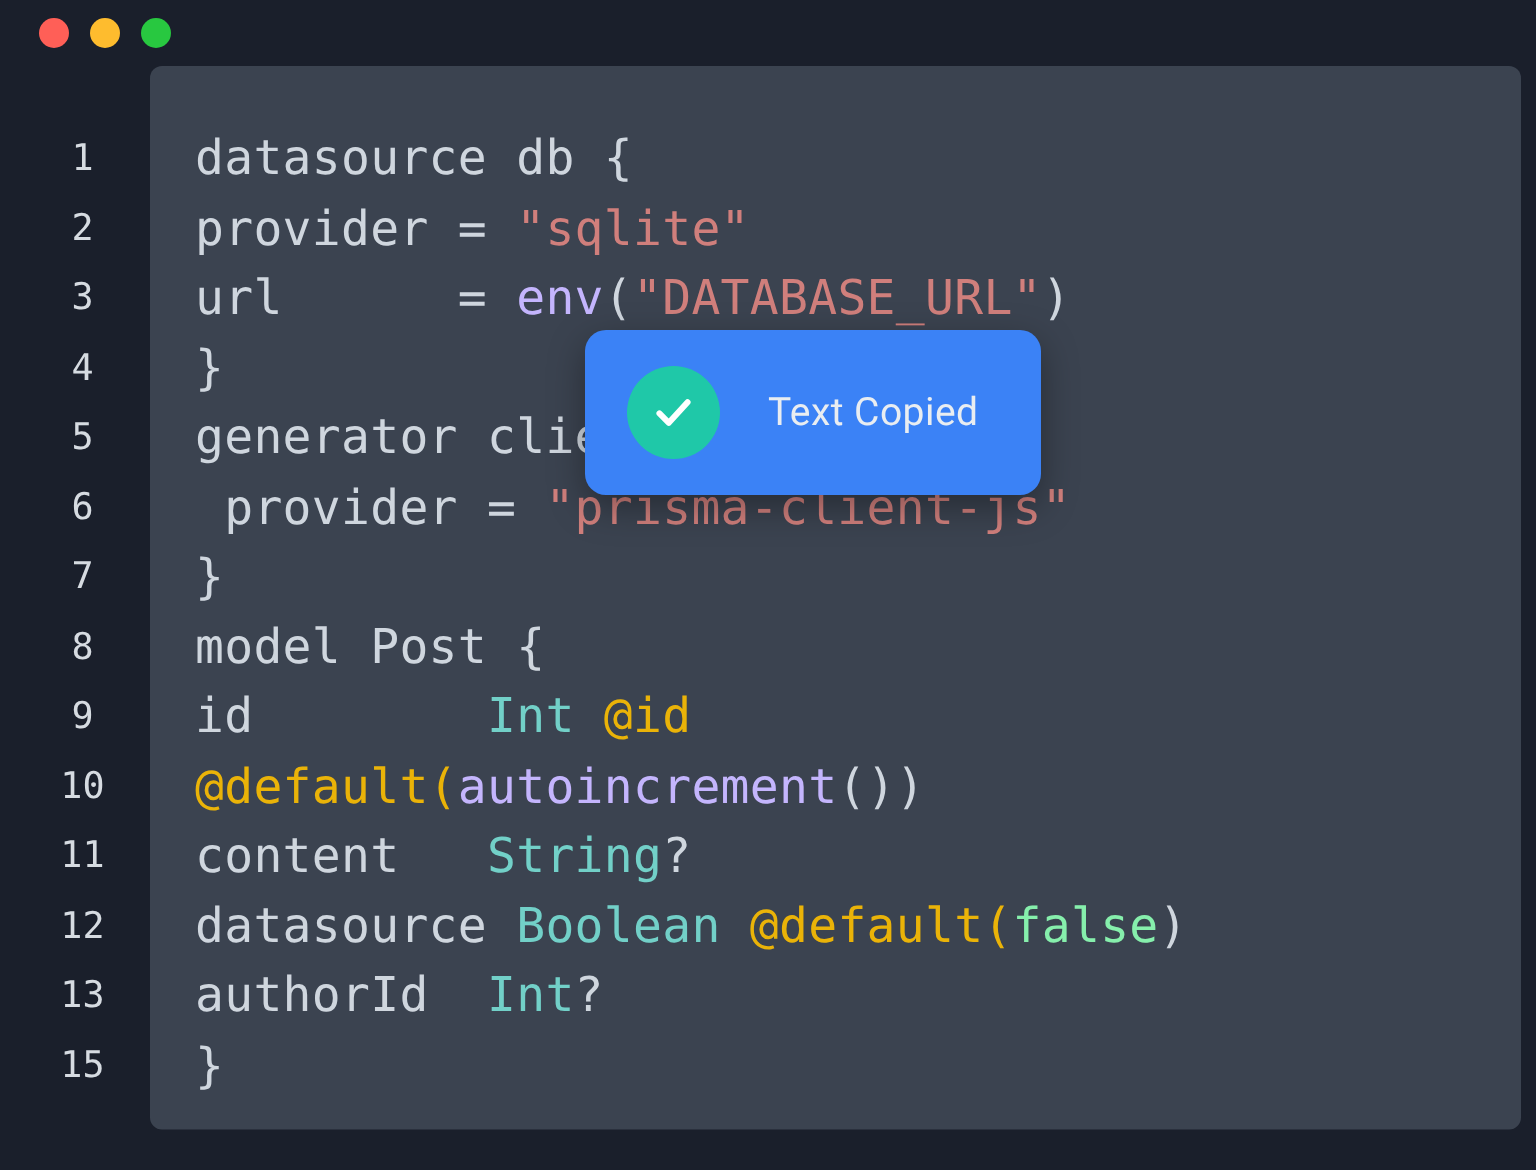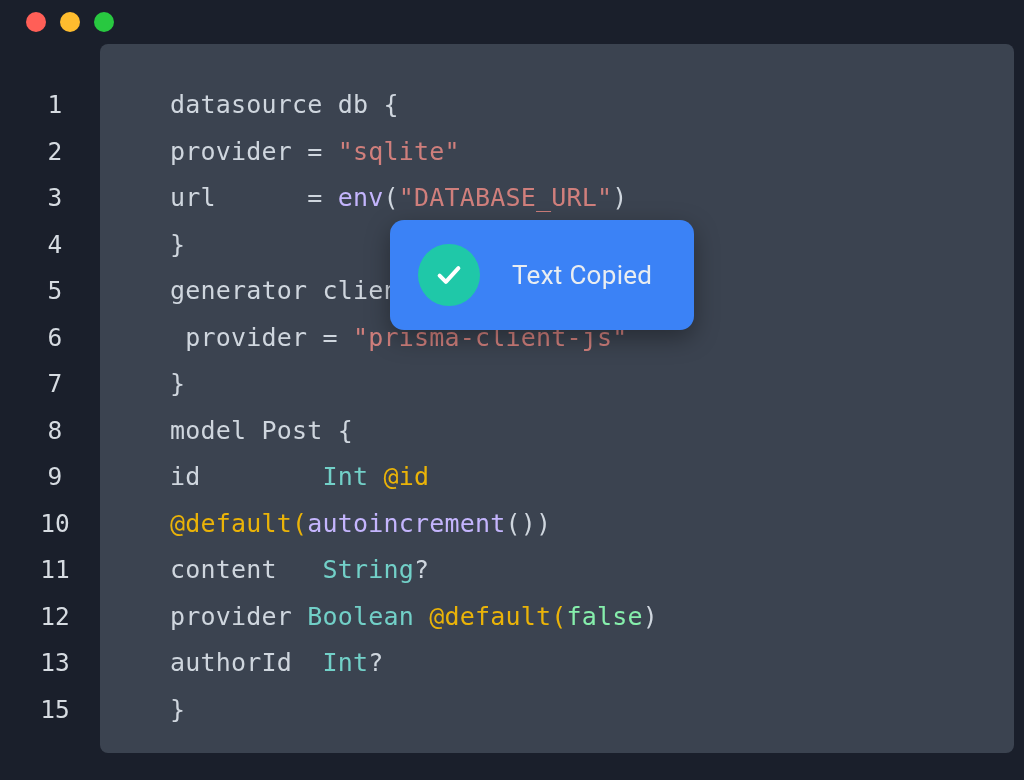--- a/index.html
+++ b/index.html
@@ -42,22 +42,22 @@
       text-align: center;
       color: #d6dbe1;
       font-size: 24.5px;
       line-height: 46.5px;
       user-select: none;
     }
     .code-surface {
       flex: 1;
       background: #3b4350;
       border-radius: 8px;
-      padding: 38px 20px 20px 70px;
-      font-size: 25px;
+      padding: 38px 20px 20px 30px;
+      font-size: 32px;
       line-height: 46.5px;
       color: #cfd6de;
       letter-spacing: 0.2px;
       position: relative;
     }
     .code-line { white-space: pre; }
 
     .tok-key    { color: #cfd6de; }
     .tok-punct  { color: #cfd6de; }
     .tok-op     { color: #cfd6de; }   
@@ -130,21 +130,21 @@
         <div class="code-line"><span class="tok-key">url      = </span><span class="tok-func">env</span><span class="tok-punct">(</span><span class="tok-str">"DATABASE_URL"</span><span class="tok-punct">)</span></div>
         <div class="code-line"><span class="tok-punct">}</span></div>
         <div class="code-line"><span class="tok-key"></span></div>
         <div class="code-line"><span class="tok-key">generator client {</span></div>
         <div class="code-line"><span class="tok-key"> provider = </span><span class="tok-str">"prisma-client-js"</span></div>
         <div class="code-line"><span class="tok-punct">}</span></div>
         <div class="code-line"><span class="tok-key">model Post {</span></div>
         <div class="code-line"><span class="tok-key">id        </span><span class="tok-type">Int</span><span class="tok-attr"> @id</span></div>
         <div class="code-line"><span class="tok-attr">@default(</span><span class="tok-func">autoincrement</span><span class="tok-punct">())</span></div>
         <div class="code-line"><span class="tok-key">content   </span><span class="tok-type">String</span><span class="tok-op">?</span></div>
-        <div class="code-line"><span class="tok-key">provider </span><span class="tok-type">Boolean</span><span class="tok-attr"> @default(</span><span class="tok-bool">false</span><span class="tok-punct">)</span></div>
+        <div class="code-line"><span class="tok-key">datasource </span><span class="tok-type">Boolean</span><span class="tok-attr"> @default(</span><span class="tok-bool">false</span><span class="tok-punct">)</span></div>
         <div class="code-line"><span class="tok-key">authorId  </span><span class="tok-type">Int</span><span class="tok-op">?</span></div>
         <div class="code-line"><span class="tok-punct">}</span></div>
       </div>
   </div>
 
   <div class="toast">
     <div class="toast-icon">
       <svg viewBox="0 0 24 24" fill="none" stroke="#ffffff" stroke-width="3.2" stroke-linecap="round" stroke-linejoin="round">
         <polyline points="4.5 12.5 9.5 17.5 19.5 6.5"></polyline>
       </svg>

